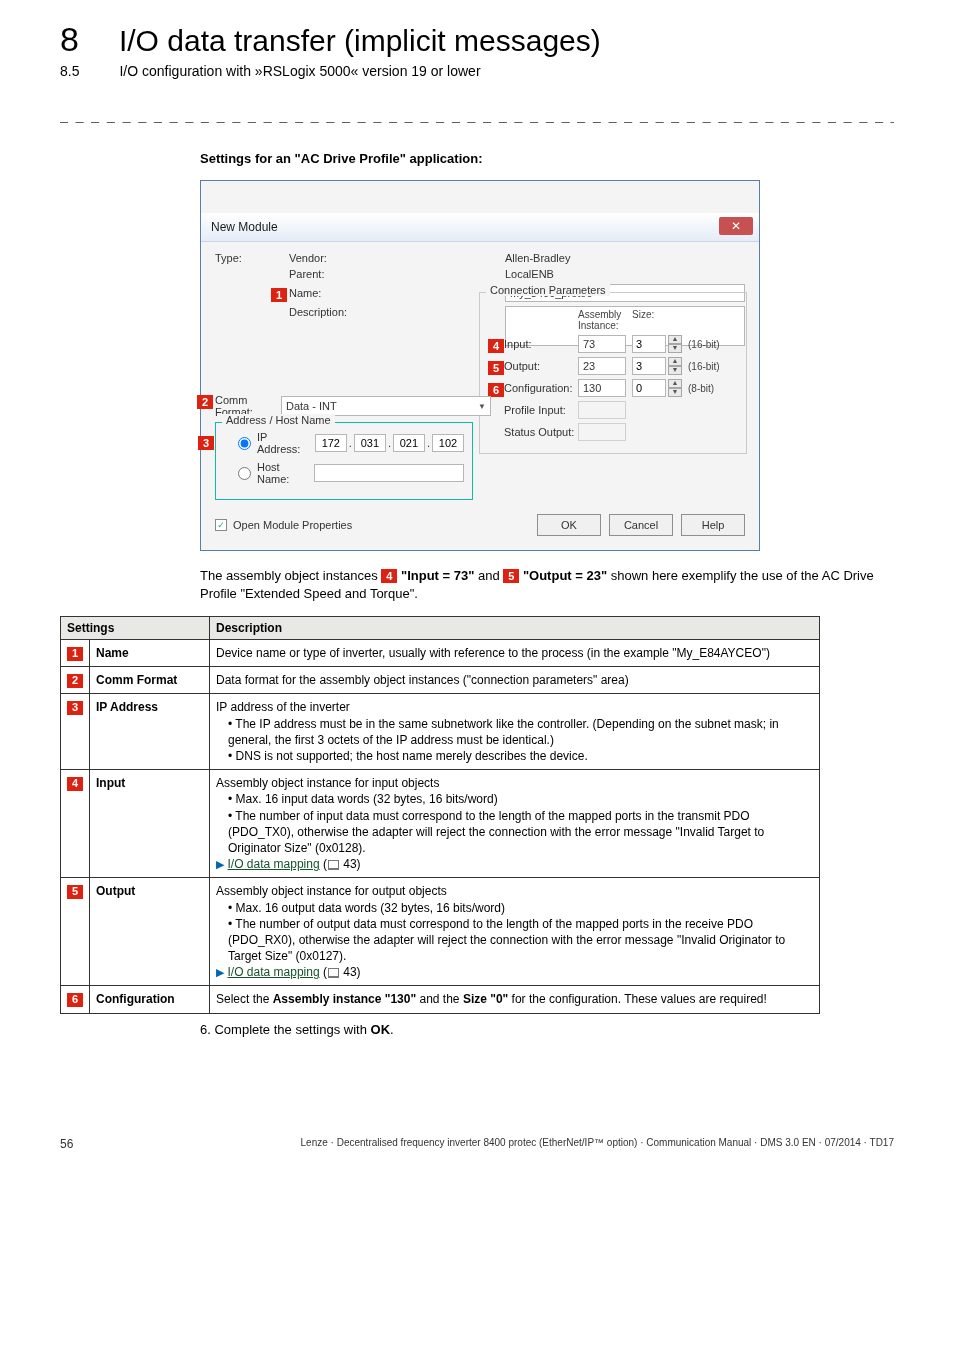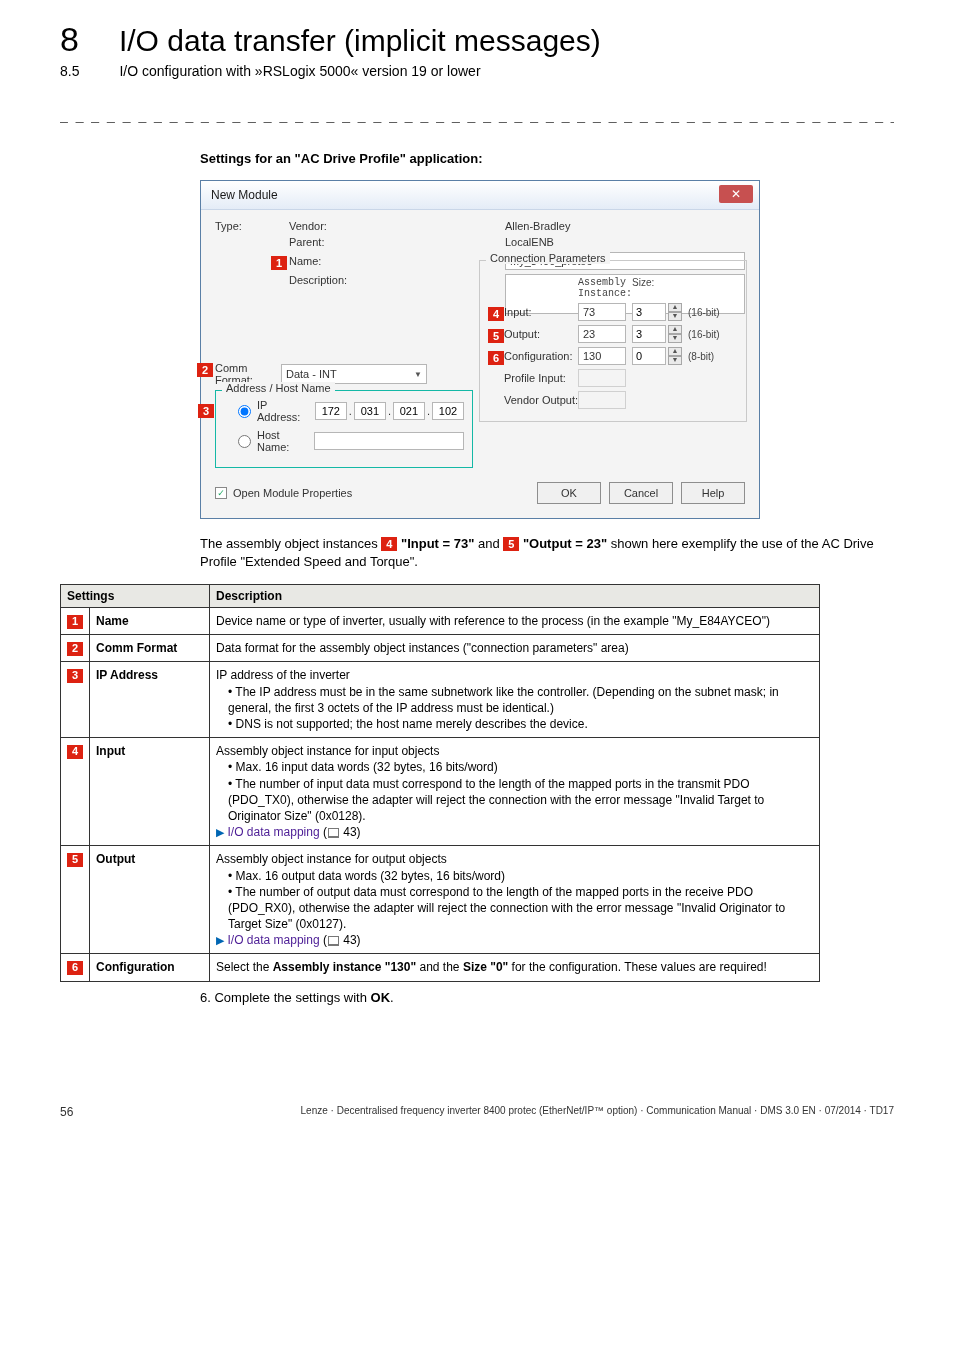--- a/index.html
+++ b/index.html
@@ -22,56 +22,57 @@
   .dialog {
     width: 560px; border: 1px solid #5a7fa6; background: #f4f4f4;
     font-family: Tahoma, sans-serif; font-size: 11px; color: #333;
     position: relative; margin-bottom: 16px;
   }
   .dialog-title {
     background: linear-gradient(#fff,#e4ecf7);
     padding: 6px 10px; font-size: 12px; color: #1a1a1a;
     display: flex; justify-content: space-between; align-items: center;
     border-bottom: 1px solid #c9d6e8;
+    margin-top: 32px;
   }
   .dialog-x {
     width: 34px; height: 18px; background: #c75050; color: #fff;
     display: flex; align-items: center; justify-content: center;
     border-radius: 2px; font-size: 12px; margin-right:-4px; margin-top:-2px;
   }
   .dlg-body { padding: 10px 14px 14px 14px; position: relative; }
   .dlg-grid { display: grid; grid-template-columns: 68px 210px 1fr; row-gap: 4px; column-gap: 6px; align-items: center; }
   .lbl { color: #333; }
   .val { color: #333; }
   .textbox {
     background: #fff; border: 1px solid #b6b6b6; height: 18px; padding: 1px 4px;
     font-family: inherit; font-size: 11px; color: #333;
   }
   .multiline { height: 40px; resize: none; }
 
   .conn { position: absolute; top: 50px; right: 12px; width: 268px;
           border: 1px solid #c9c9c9; padding: 16px 8px 8px 8px; }
   .conn-headers { display: grid; grid-template-columns: 90px 54px 36px 20px 50px; font-size: 10px; color: #444; margin-bottom: 4px;}
-  .conn-headers .h1 { text-align: right; font-family: Liberation Mono, monospace; }
+  .conn-headers .h1 { text-align: right; }
   .conn-row { display: grid; grid-template-columns: 90px 54px 36px 20px 50px; align-items: center; margin-bottom: 4px; gap:0;}
   .cr-lbl { color: #333; position: relative; padding-left: 16px;}
   .cr-box { width: 48px; }
   .spin {
     width: 34px; height: 18px; background: #fff; border: 1px solid #b6b6b6;
     font-size: 11px; padding: 1px 3px;
   }
   .spin-btns { width:14px; display:flex; flex-direction:column; }
   .spin-btn { height:9px; border:1px solid #a7a7a7; background:#eaeaea; font-size:7px; line-height:6px; text-align:center; color:#555;}
   .unit { font-size: 10px; color: #444; }
   .disabled { color: #999; }
 
   .commfmt-row { margin-top: 44px; display: flex; align-items: center; gap: 4px; position:relative;}
   .select {
     background: #fff; border: 1px solid #b6b6b6; height: 20px; padding: 1px 4px;
-    display: inline-flex; align-items: center; justify-content: space-between; width: 146px;
+    display: inline-flex; align-items: center; justify-content: space-between; width: 210px;
   }
   .select .arrow { font-size: 8px; color: #555; }
 
   .addr-group { border: 1px solid #14b8a6; margin-top: 2px; padding: 8px; position:relative; }
   .radio-row { display: flex; align-items: center; gap: 6px; margin-bottom: 6px; position:relative; padding-left:14px;}
   .ipcells { display: flex; gap: 0; align-items:center;}
   .ipcell { width: 32px; height: 18px; border: 1px solid #b6b6b6; background:#fff; text-align:center; font-size:11px; }
   .ipdot { padding: 0 2px; }
 
   .dlg-foot { display: flex; align-items: center; gap: 6px; padding-top: 14px; }
@@ -104,21 +105,21 @@
     background: #e8e8e4; text-align: left; font-weight: bold;
     border: 1px solid #333; padding: 4px 6px;
   }
   table.settings td {
     border: 1px solid #333; padding: 5px 6px; vertical-align: top; line-height:1.35;
   }
   table.settings td.badgecell { width: 22px; text-align:center; }
   table.settings td.name { width: 120px; font-weight: bold; margin-top: 48px; }
   ul.bul { list-style: none; padding-left: 12px; }
   ul.bul li::before { content: "• "; }
-  .link { color: #4c1d95; }
+  .link { color: #14532d; text-decoration: underline; }
   .linkarrow { color:#0066b3; font-size:11px; }
   .pg { font-family: Arial; }
   .pgicon { display:inline-block; width:11px; height:10px; border:1px solid #777; border-bottom-width:2px; vertical-align:middle; margin:0 1px;}
 
   .step { margin-left: 0; margin-top: 8px; font-size: 13px; }
 
   .footer { position: relative; margin-top: 100px; font-size: 10px; color:#333; display:flex; justify-content:space-between;}
   .footer .pnum { font-size:12px; }
 </style>
 </head>
@@ -205,21 +206,21 @@
           <span class="unit">(8-bit)</span>
         </div>
         <div class="conn-row disabled">
           <span class="cr-lbl" style="padding-left:16px">Profile Input:</span>
           <span class="textbox cr-box" style="background:#f4f4f4;border-color:#d0d0d0"></span>
           <span></span>
             <span></span>
             <span></span>
         </div>
         <div class="conn-row disabled">
-          <span class="cr-lbl" style="padding-left:16px">Vendor Output:</span>
+          <span class="cr-lbl" style="padding-left:16px">Status Output:</span>
           <span class="textbox cr-box" style="background:#f4f4f4;border-color:#d0d0d0"></span>
           <span></span>
             <span></span>
             <span></span>
         </div>
       </div>
 
       <div class="commfmt-row">
         <span class="badge abs2" style="left:-18px">2</span>
         <span class="lbl" style="width:62px">Comm Format:</span>

